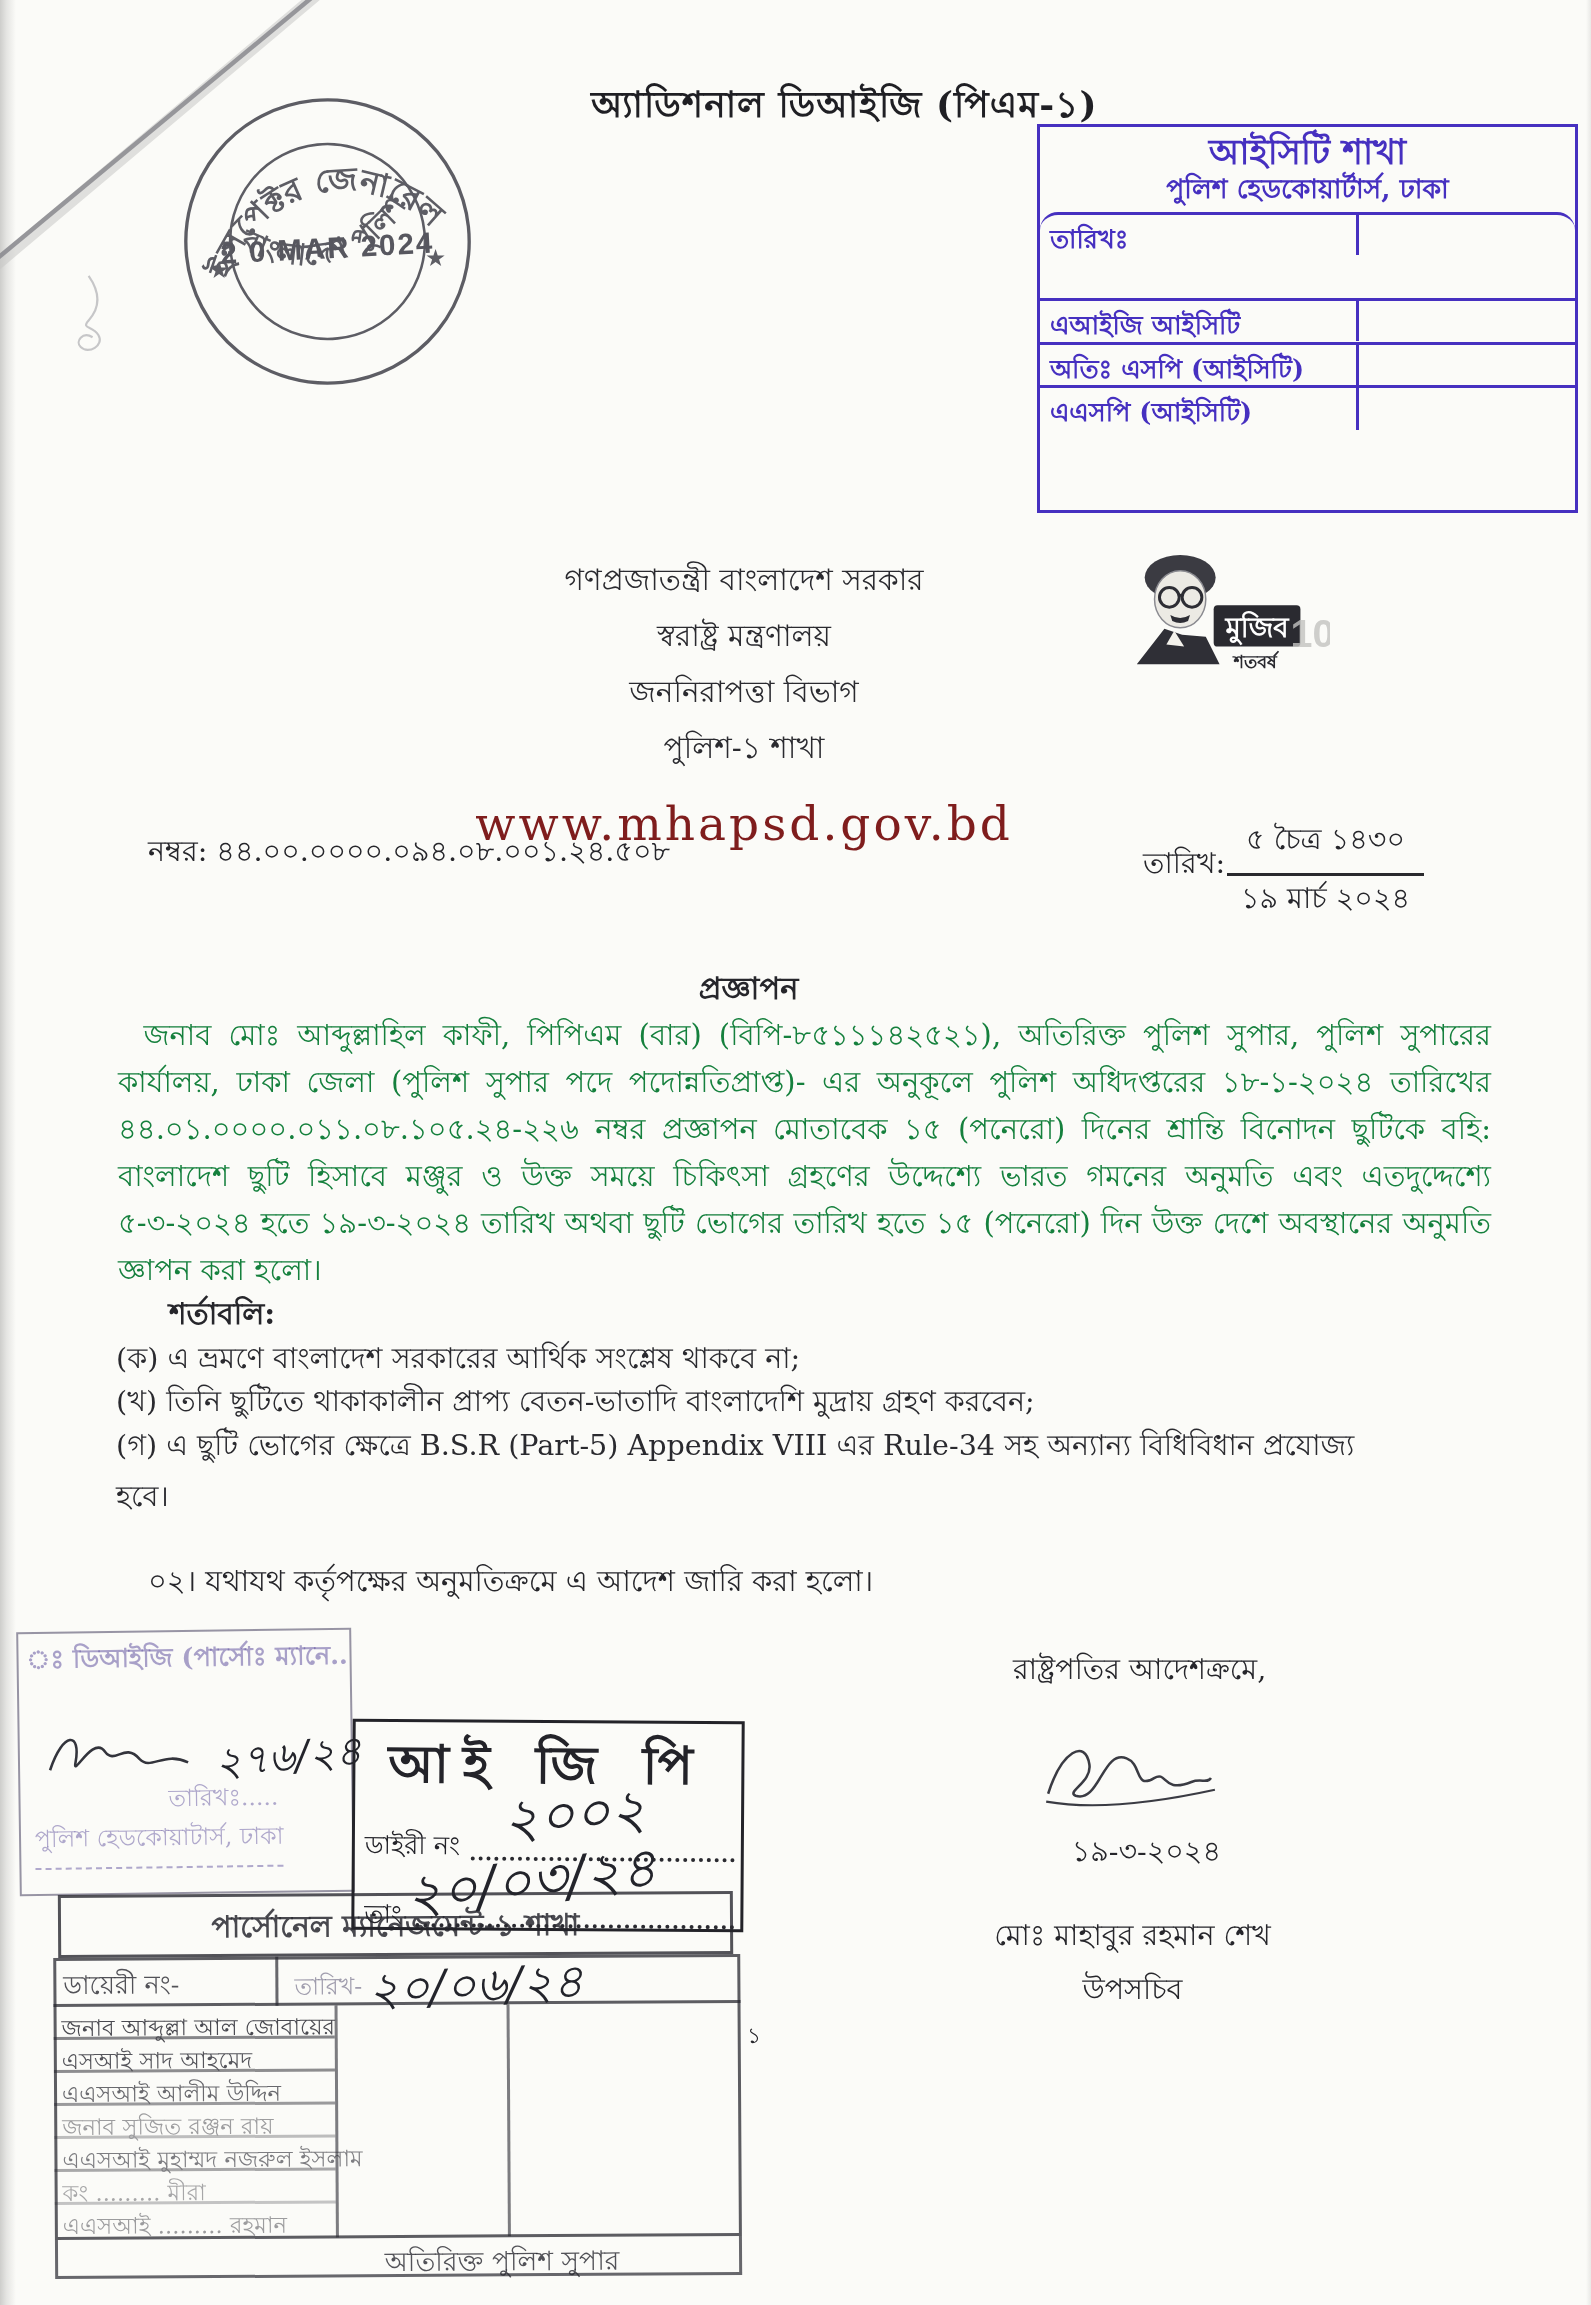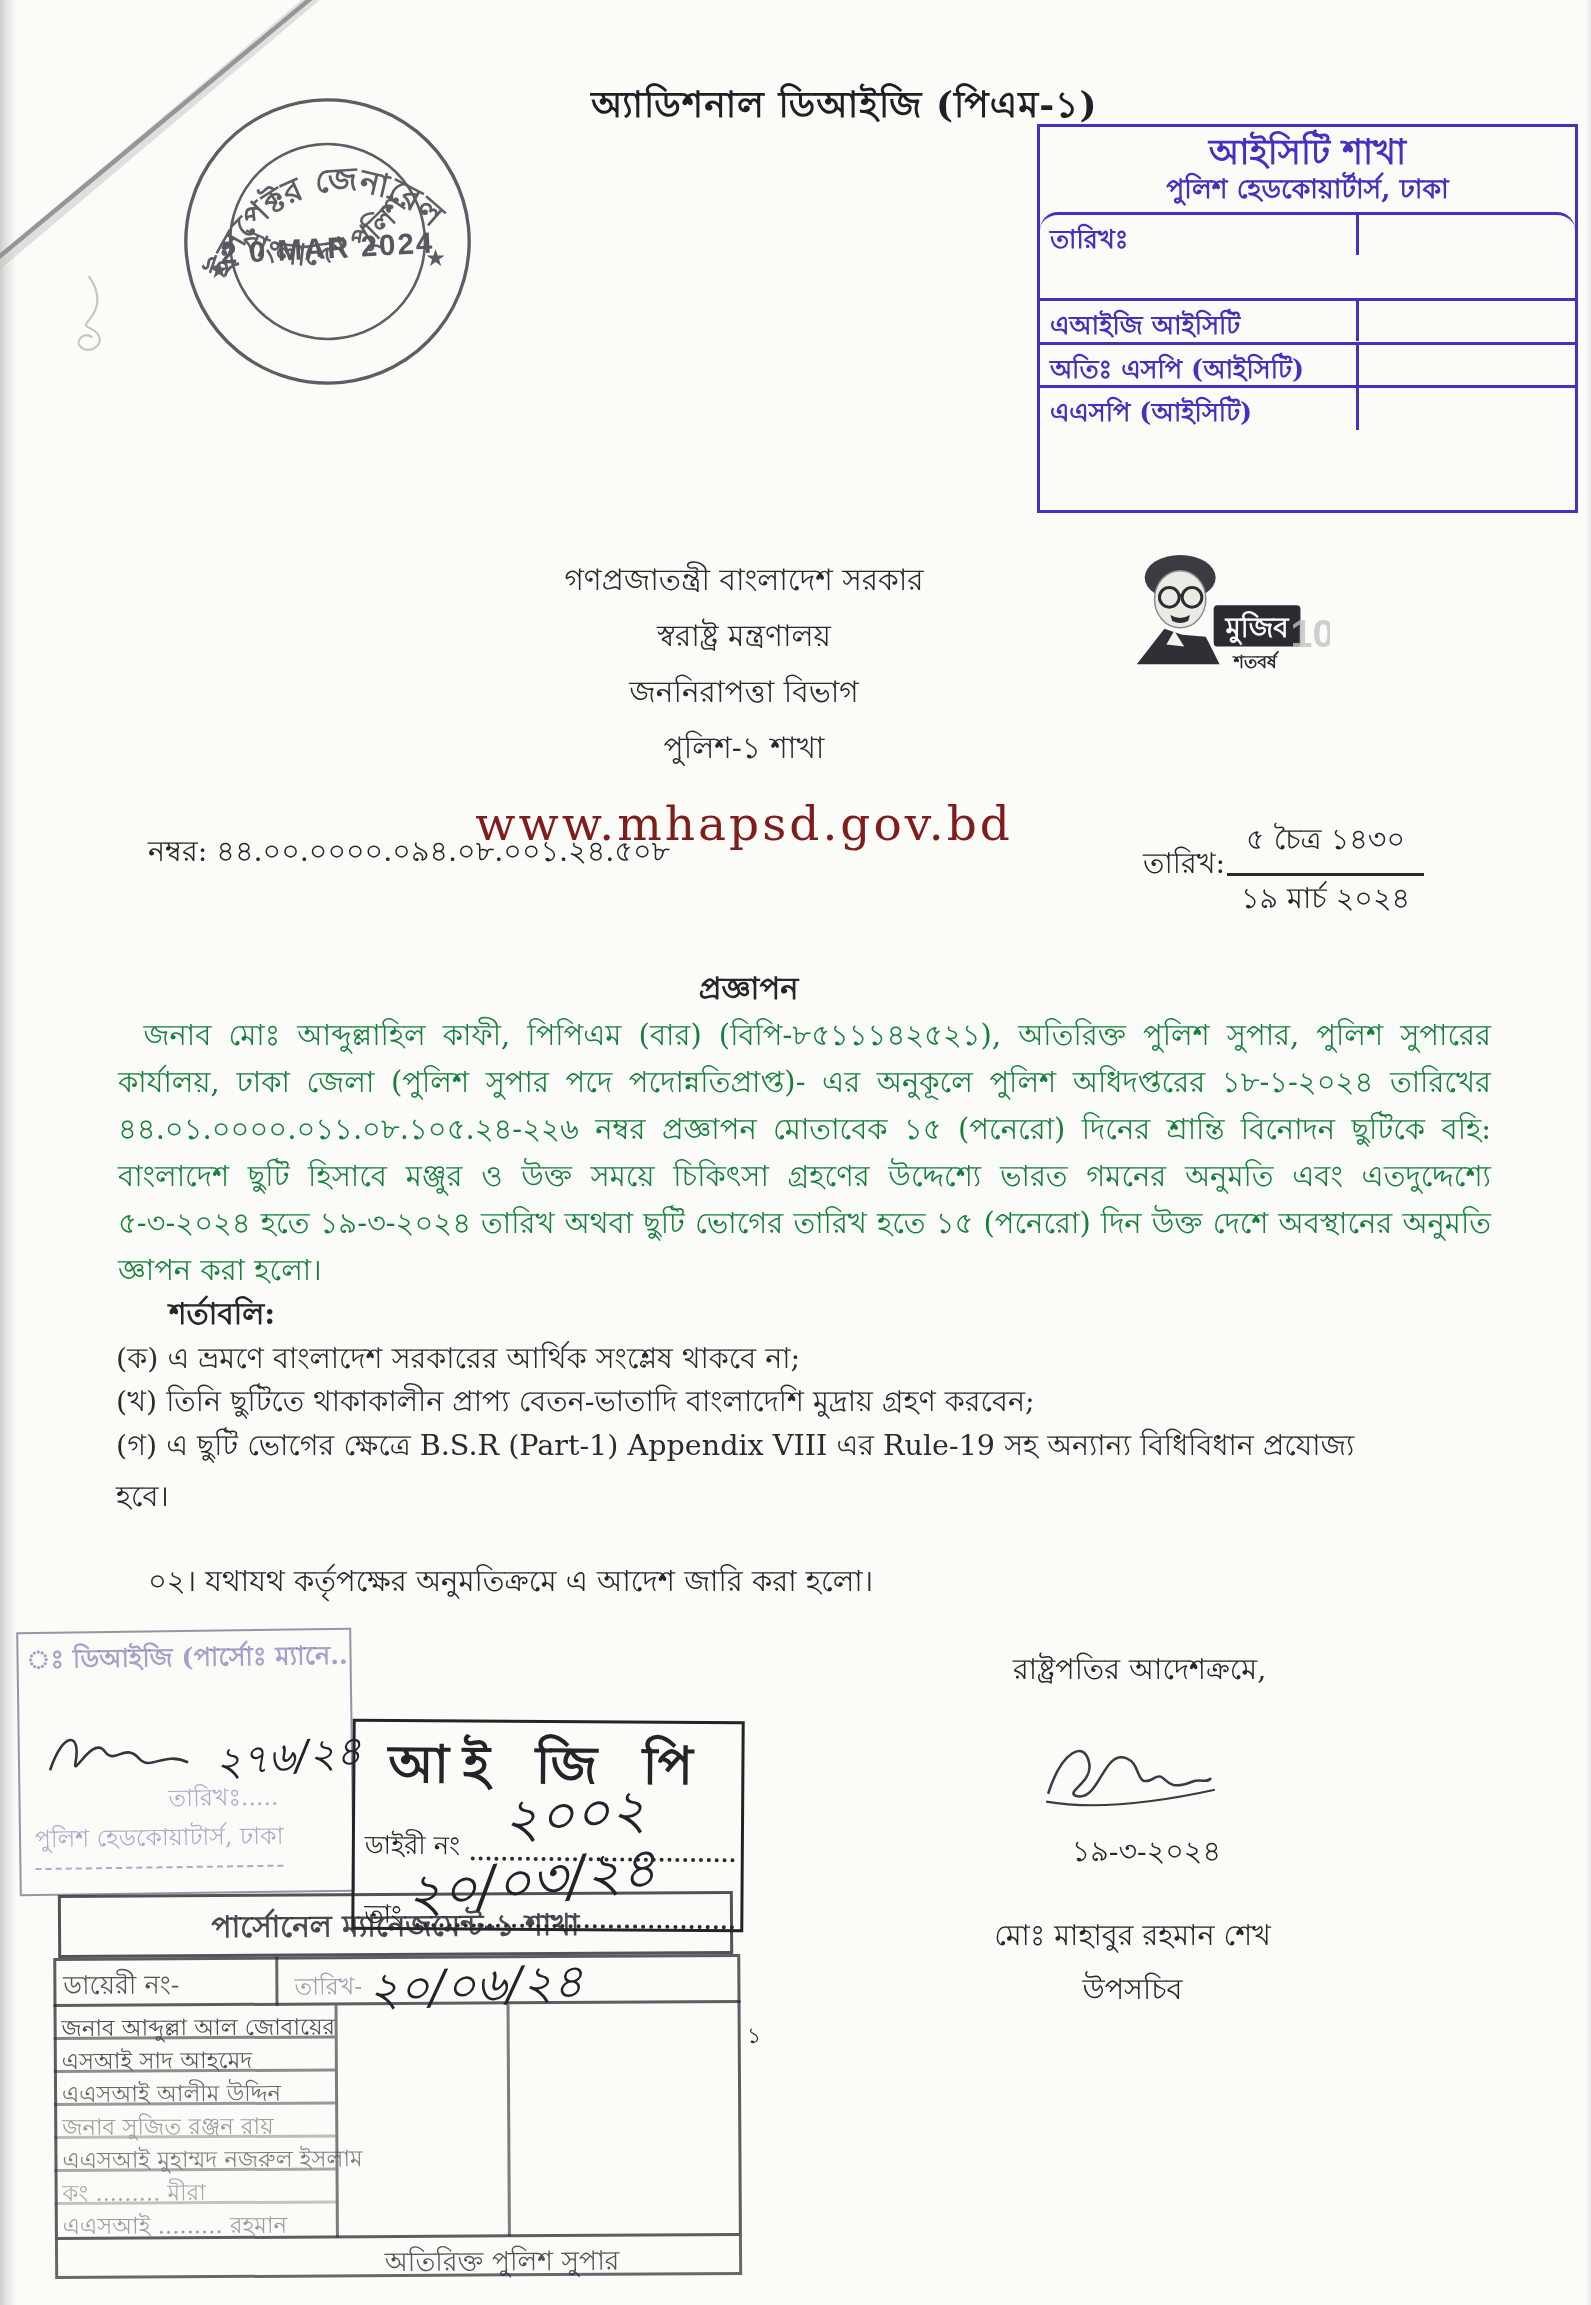--- a/index.html
+++ b/index.html
@@ -172,21 +172,21 @@
   <div class="abs ref-number">নম্বর: ৪৪.০০.০০০০.০৯৪.০৮.০০১.২৪.৫০৮</div>
   <div class="abs date-label">তারিখ:</div>
   <div class="abs date-bn">৫ চৈত্র ১৪৩০</div>
   <div class="abs date-greg">১৯ মার্চ ২০২৪</div>
 
   <div class="abs heading">প্রজ্ঞাপন</div>
   <div class="abs body-para">জনাব মোঃ আব্দুল্লাহিল কাফী, পিপিএম (বার) (বিপি-৮৫১১১৪২৫২১), অতিরিক্ত পুলিশ সুপার, পুলিশ সুপারের কার্যালয়, ঢাকা জেলা (পুলিশ সুপার পদে পদোন্নতিপ্রাপ্ত)- এর অনুকূলে পুলিশ অধিদপ্তরের ১৮-১-২০২৪ তারিখের ৪৪.০১.০০০০.০১১.০৮.১০৫.২৪-২২৬ নম্বর প্রজ্ঞাপন মোতাবেক ১৫ (পনেরো) দিনের শ্রান্তি বিনোদন ছুটিকে বহি: বাংলাদেশ ছুটি হিসাবে মঞ্জুর ও উক্ত সময়ে চিকিৎসা গ্রহণের উদ্দেশ্যে ভারত গমনের অনুমতি এবং এতদুদ্দেশ্যে ৫-৩-২০২৪ হতে ১৯-৩-২০২৪ তারিখ অথবা ছুটি ভোগের তারিখ হতে ১৫ (পনেরো) দিন উক্ত দেশে অবস্থানের অনুমতি জ্ঞাপন করা হলো।</div>
   <div class="abs cond-head">শর্তাবলি:</div>
   <div class="abs cond" style="top:1337px;width:1359px;">(ক) এ ভ্রমণে বাংলাদেশ সরকারের আর্থিক সংশ্লেষ থাকবে না;</div>
   <div class="abs cond" style="top:1380px;width:1359px;">(খ) তিনি ছুটিতে থাকাকালীন প্রাপ্য বেতন-ভাতাদি বাংলাদেশি মুদ্রায় গ্রহণ করবেন;</div>
-  <div class="abs cond" style="top:1420px;width:1281px;line-height:51px;">(গ) এ ছুটি ভোগের ক্ষেত্রে B.S.R (Part-1) Appendix VIII এর  Rule-19 সহ  অন্যান্য বিধিবিধান প্রযোজ্য হবে।</div>
+  <div class="abs cond" style="top:1420px;width:1281px;line-height:51px;">(গ) এ ছুটি ভোগের ক্ষেত্রে B.S.R (Part-5) Appendix VIII এর  Rule-34 সহ  অন্যান্য বিধিবিধান প্রযোজ্য হবে।</div>
   <div class="abs closing">০২। যথাযথ কর্তৃপক্ষের অনুমতিক্রমে এ আদেশ জারি করা হলো।</div>
 
   <div class="abs by-order">রাষ্ট্রপতির আদেশক্রমে,</div>
   <svg class="abs" style="left:1042px;top:1729px;" width="182" height="103" viewBox="0 0 185 105">
     <path d="M6,66 C20,22 44,10 48,36 C51,54 24,64 34,68 C58,76 62,20 86,30 C102,36 94,62 114,50 C128,42 122,66 152,54 C162,50 168,56 172,50" fill="none" stroke="#3a3b43" stroke-width="2.6"></path>
     <path d="M4,74 C50,82 112,76 176,62" fill="none" stroke="#3a3b43" stroke-width="2.2"></path>
   </svg>
   <div class="abs sig-date">১৯-৩-২০২৪</div>
   <div class="abs sig-name">মোঃ মাহাবুর রহমান শেখ</div>
   <div class="abs sig-title">উপসচিব</div>

